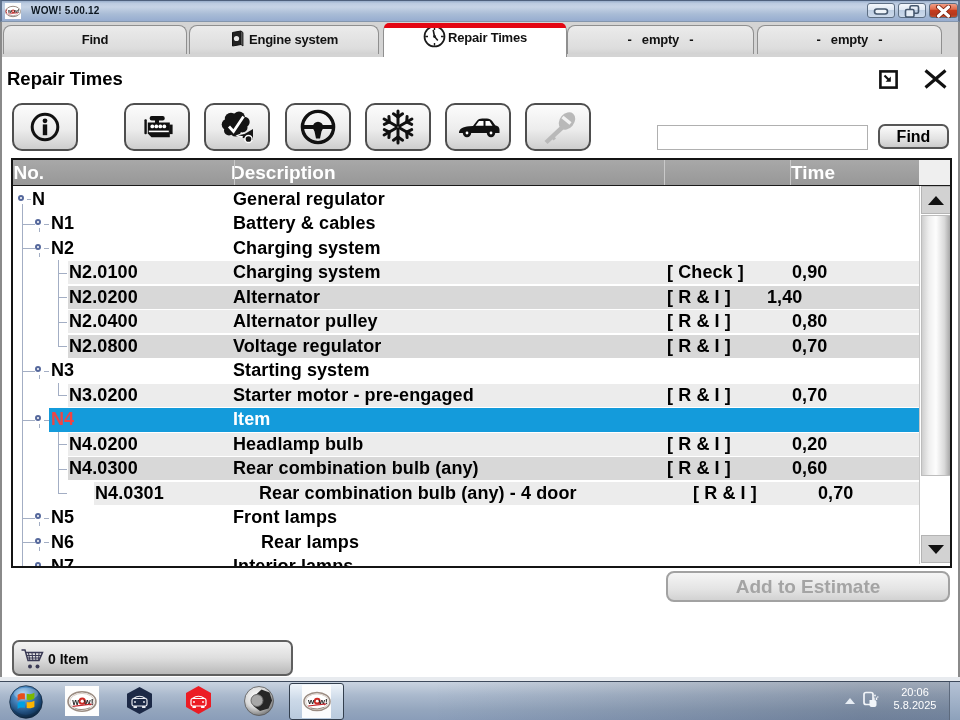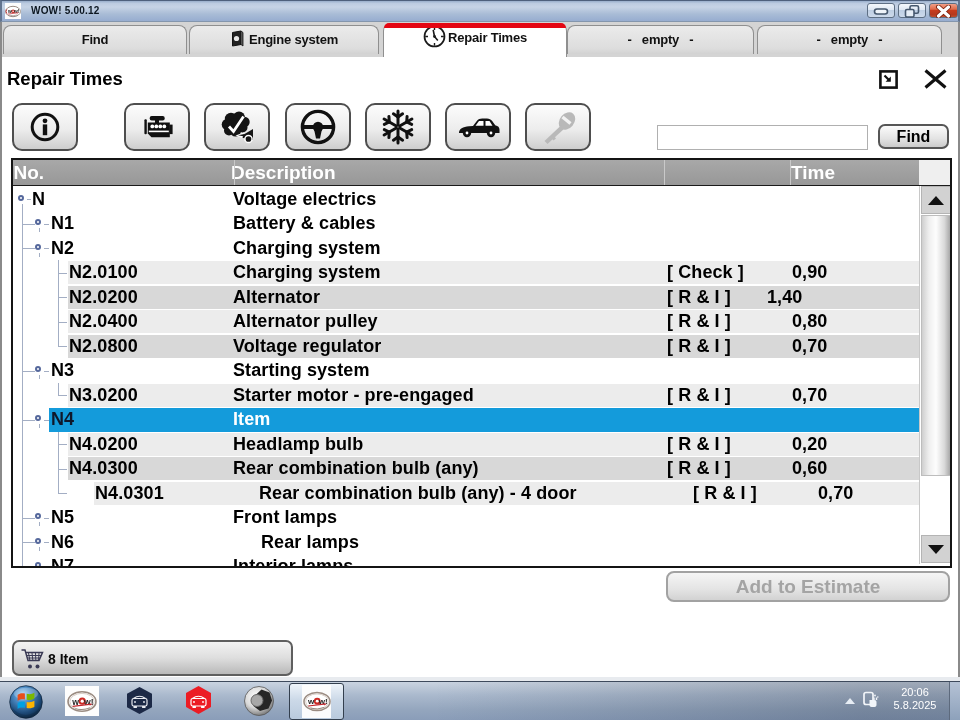--- a/index.html
+++ b/index.html
@@ -269,21 +269,21 @@
 <div class="tline" style="left:45px;top:161.75px;width:9px;height:1px;"></div>
 <div class="tline" style="left:45px;top:186.25px;width:9px;height:1px;"></div>
 <div class="tline" style="left:45px;top:222.75px;width:1px;height:12.5px;"></div>
 <div class="tline" style="left:45px;top:235.25px;width:9px;height:1px;"></div>
 <div class="tline" style="left:45px;top:271.75px;width:1px;height:61.5px;"></div>
 <div class="tline" style="left:45px;top:284.25px;width:9px;height:1px;"></div>
 <div class="tline" style="left:45px;top:308.75px;width:9px;height:1px;"></div>
 <div class="tline" style="left:45px;top:333.25px;width:9px;height:1px;"></div>
 <div class="row" style="top:27px;">
               <span class="cell" style="left:19px;">N</span>
-              <span class="cell" style="left:220px;">Voltage electrics</span>
+              <span class="cell" style="left:220px;">General regulator</span>
             </div>
 <div class="row" style="top:51.5px;">
               <span class="cell" style="left:38px;">N1</span>
               <span class="cell" style="left:220px;">Battery &amp; cables</span>
             </div>
 <div class="row" style="top:76px;">
               <span class="cell" style="left:38px;">N2</span>
               <span class="cell" style="left:220px;">Charging system</span>
             </div>
 <div class="row" style="top:100.5px;">
@@ -320,21 +320,21 @@
             </div>
 <div class="row" style="top:223px;">
               <div class="stripe s-light" style="left:55px;width:851px;"></div>
               <span class="cell" style="left:56px;">N3.0200</span>
               <span class="cell" style="left:220px;">Starter motor - pre-engaged</span>
               <span class="cell" style="left:654px;">[ R &amp; I ]</span>
               <span class="cell" style="left:779px;">0,70</span>
             </div>
 <div class="row" style="top:247.5px;">
               <div class="stripe sel" style="left:36px;width:870px;top:0px;height:24px;"></div>
-              <span class="cell" style="left:38px;color:#0f172a;">N4</span>
+              <span class="cell" style="left:38px;color:#ef4444;">N4</span>
               <span class="cell" style="left:220px;color:#fff;">Item</span>
             </div>
 <div class="row" style="top:272px;">
               <div class="stripe s-light" style="left:55px;width:851px;"></div>
               <span class="cell" style="left:56px;">N4.0200</span>
               <span class="cell" style="left:220px;">Headlamp bulb</span>
               <span class="cell" style="left:654px;">[ R &amp; I ]</span>
               <span class="cell" style="left:779px;">0,20</span>
             </div>
 <div class="row" style="top:296.5px;">
@@ -398,21 +398,21 @@
     </div>
 
     <div class="abs" id="addbtn">Add to Estimate</div>
     <div class="abs" id="itembtn">
       <svg style="position:absolute; left:6px; top:5px;" width="26" height="24" viewBox="0 0 26 24">
         <path d="M1.5,3 L5,3 L8,13.5 L19,13.5 L22.5,5.5 L6,5.5" fill="none" stroke="#3a3a55" stroke-width="1.5"></path>
         <path d="M8.5,6 L9.8,13 M12,6 L12.8,13 M15.5,6 L15.8,13 M19,6 L18.6,13 M7,8.5 L21,8.5 M7.8,11 L19.8,11" stroke="#3a3a55" stroke-width="1"></path>
         <circle cx="10" cy="19.5" r="2" fill="#3a3a55"></circle>
           <circle cx="17.5" cy="19.5" r="2" fill="#3a3a55"></circle>
       </svg>
-      <span id="itemtxt">8 Item</span>
+      <span id="itemtxt">0 Item</span>
     </div>
   </div>
 
   <div class="abs" id="framebottom"></div>
 
   <div class="abs" id="taskbar">
     <svg class="tbicon" style="left:9px; top:3px;" width="34" height="34" viewBox="0 0 34 34">
       <defs>
         <radialGradient id="orbg" cx="40%" cy="28%" r="80%">
           <stop offset="0%" stop-color="#a8d4f5"></stop>

